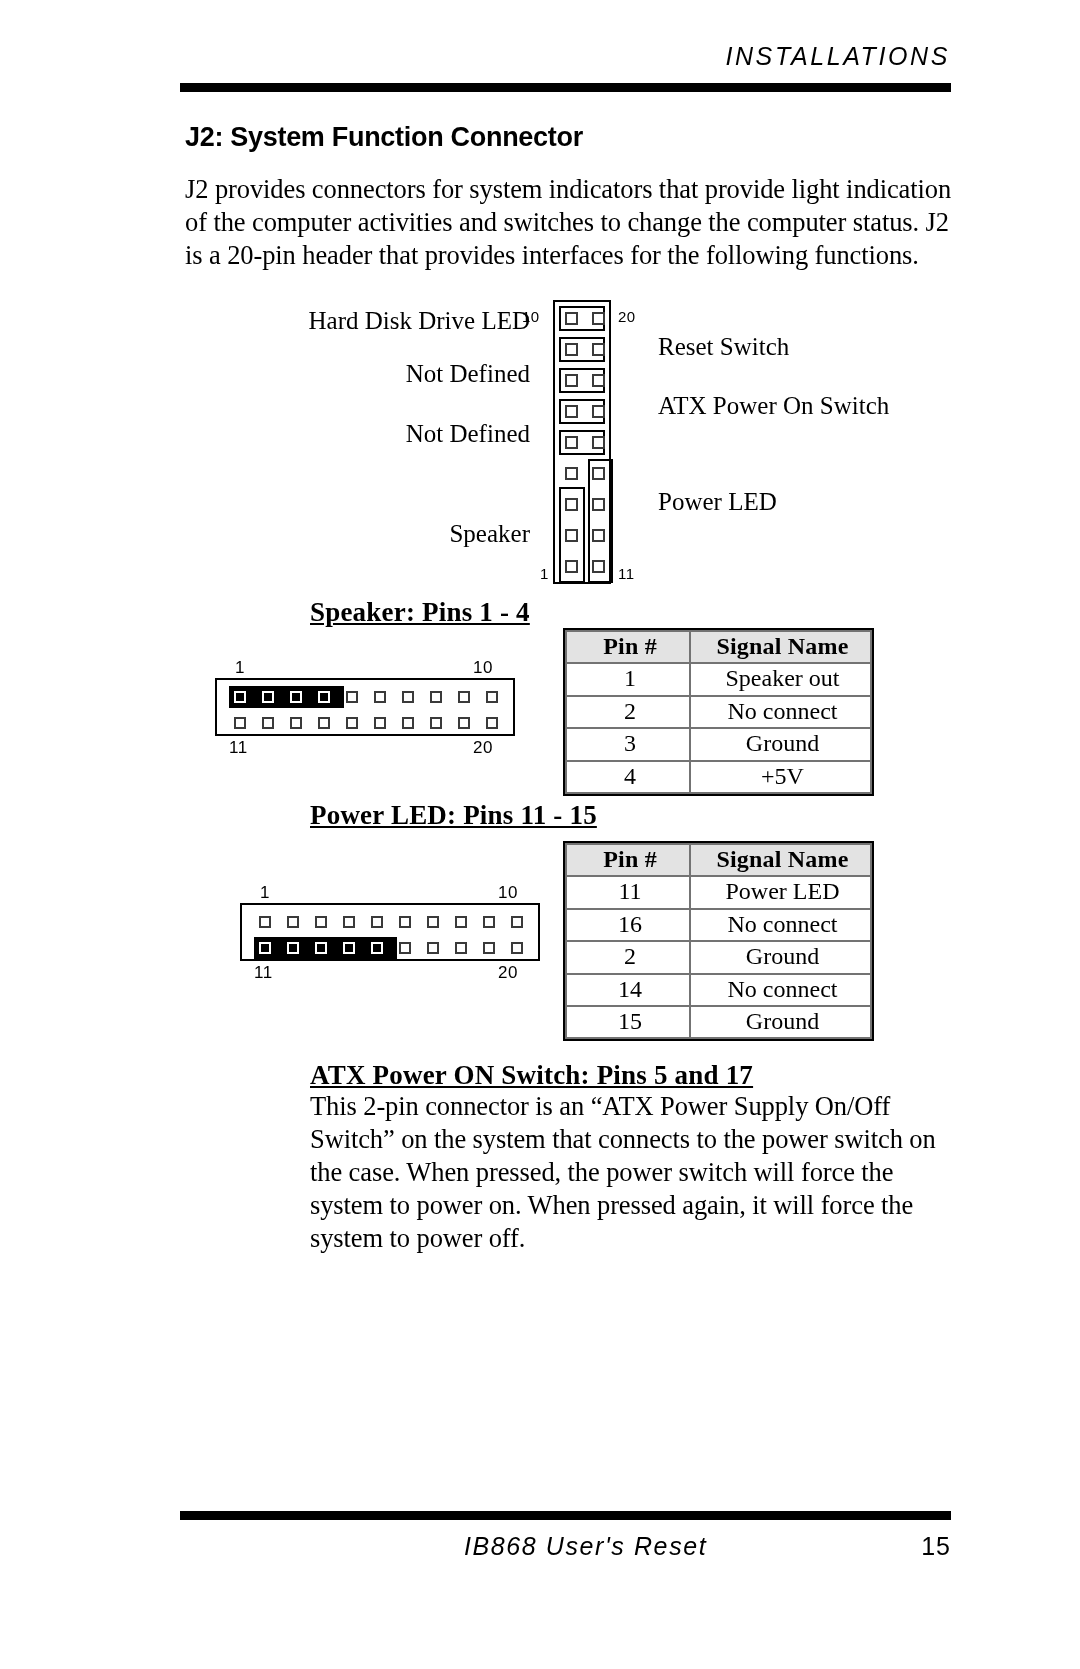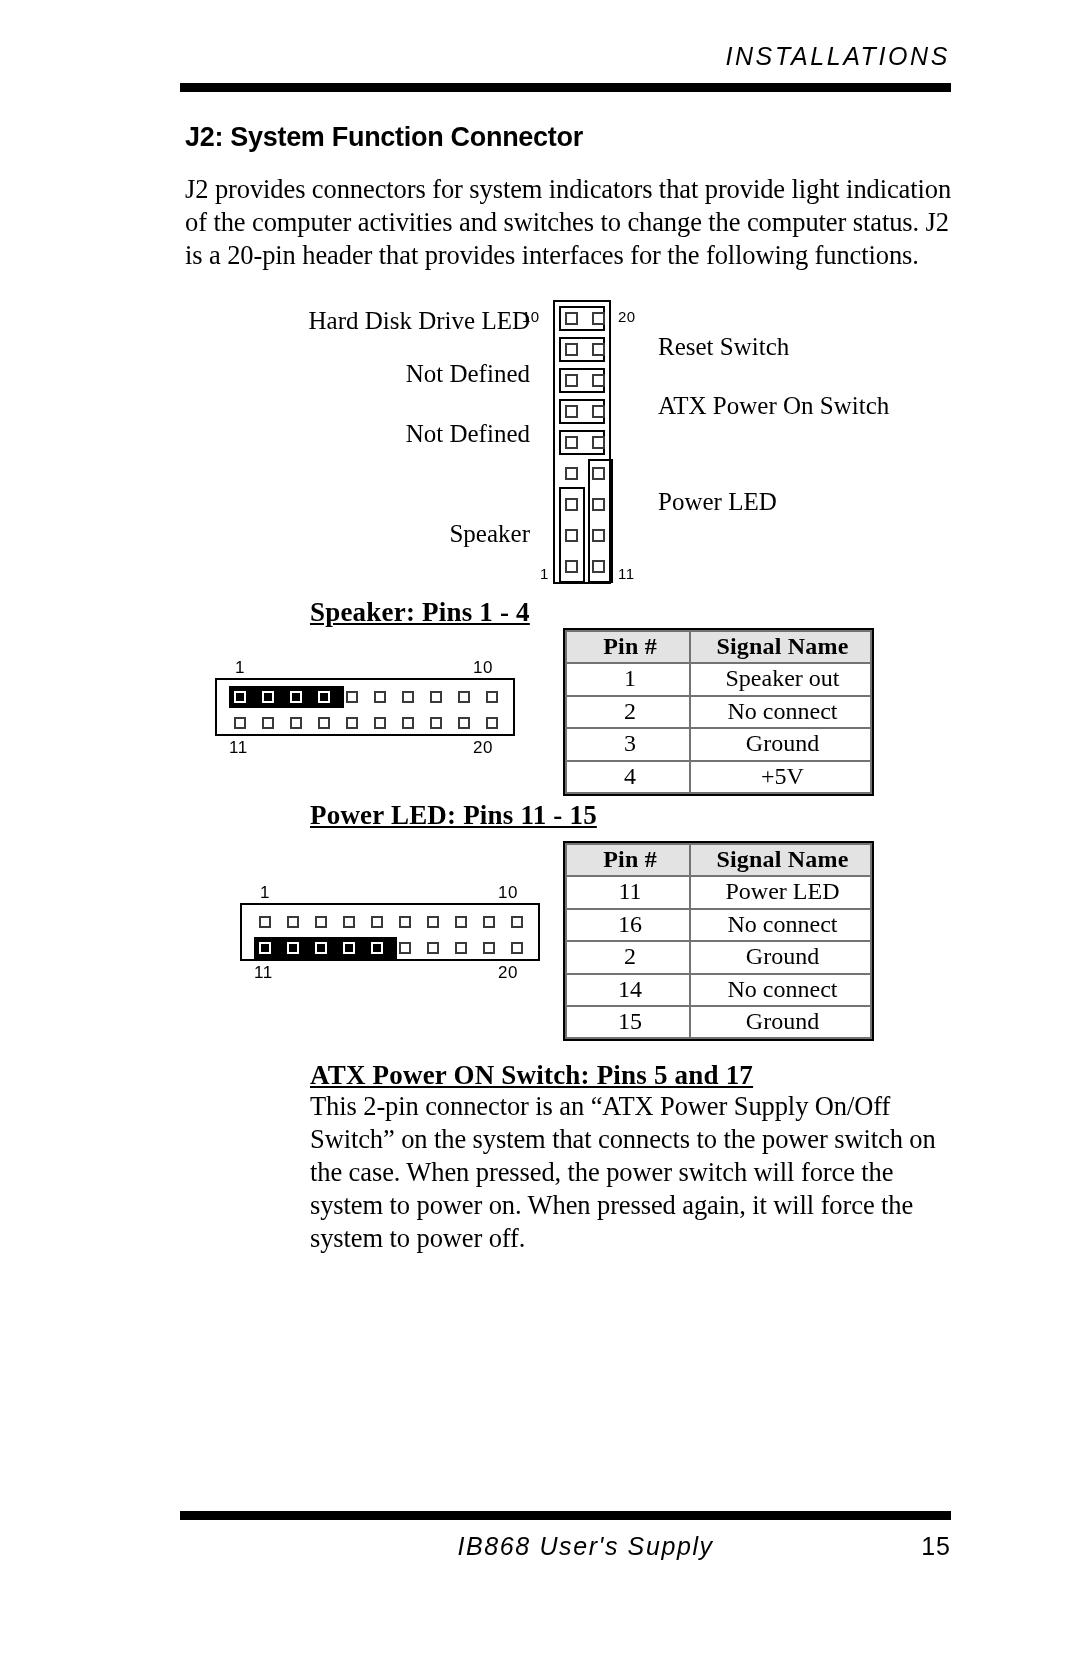--- a/index.html
+++ b/index.html
@@ -409,17 +409,17 @@
   <div class="body-para" style="left:310px; top:1090px; width:620px;">
     <div>This 2-pin connector is an “ATX Power Supply On/Off</div>
     <div>Switch” on the system that connects to the power switch on</div>
     <div>the case. When pressed, the power switch will force the</div>
     <div>system to power on. When pressed again, it will force the</div>
     <div>system to power off.</div>
   </div>
 
   <div id="footer-rule"></div>
   <div id="footer-bar">
-    <div id="footer-manual">IB868 User's Supply</div>
+    <div id="footer-manual">IB868 User's Reset</div>
     <div id="footer-page">15</div>
   </div>
 
 </div>
 
 </body></html>

